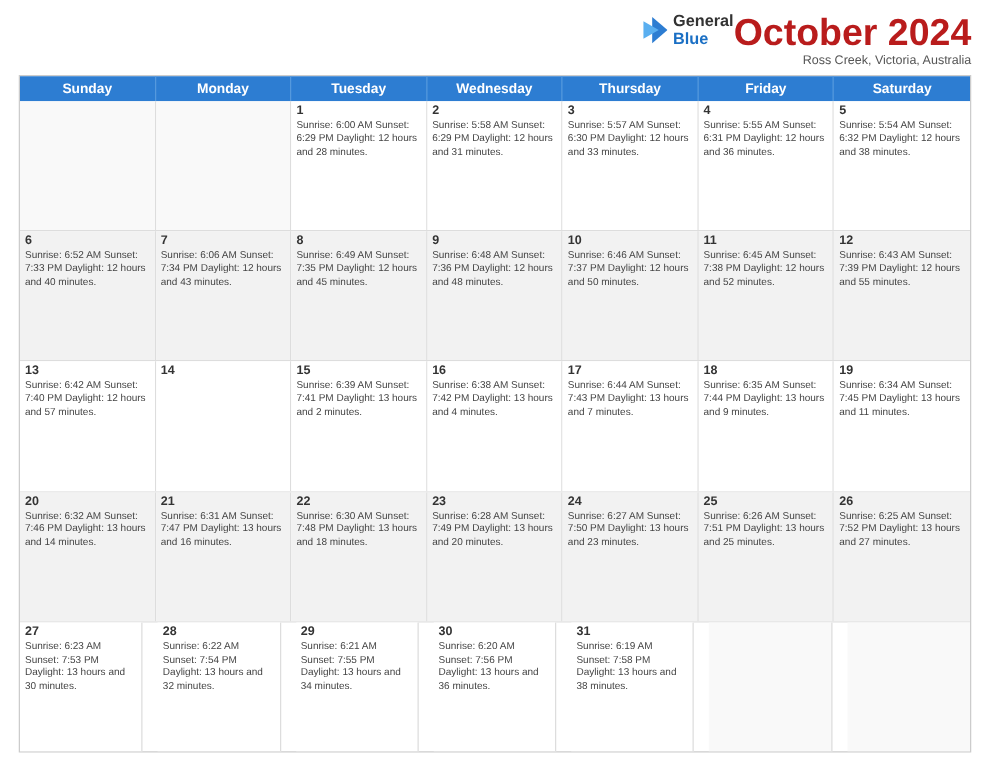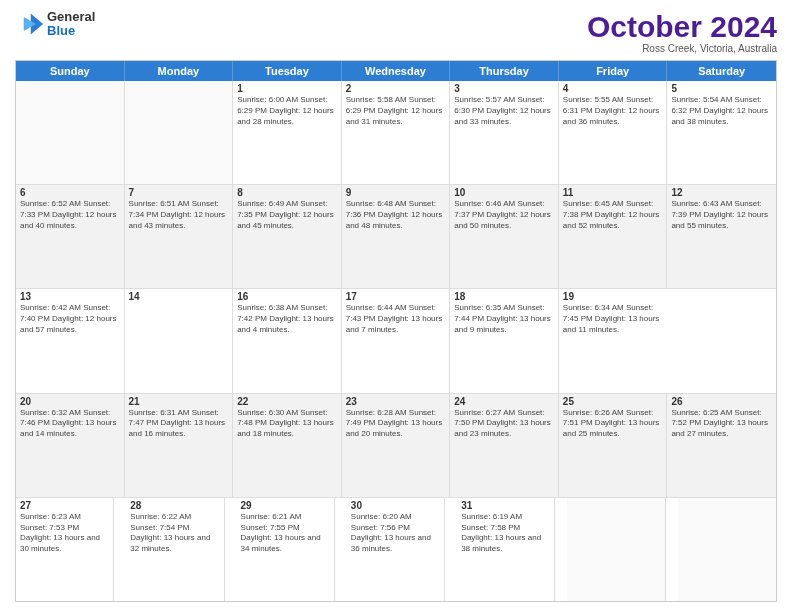--- a/index.html
+++ b/index.html
@@ -12,21 +12,21 @@
     }
     .page {
       width: 792px;
       height: 612px;
       padding: 10px 15px;
       display: flex;
       flex-direction: column;
     }
     .header {
       display: flex;
-      justify-content: space-between;
+      justify-content: flex-end;
       align-items: flex-start;
       margin-bottom: 6px;
     }
     .logo {
       display: flex;
       align-items: center;
       gap: 4px;
     }
     .logo-text {
       display: flex;
@@ -46,21 +46,21 @@
     .logo-icon {
       width: 28px;
       height: 28px;
     }
     .title-block {
       text-align: right;
     }
     .title-month {
       font-size: 30px;
       font-weight: bold;
-      color: #4c1d95;
+      color: #b91c1c;
       line-height: 1.1;
     }
     .title-location {
       font-size: 10px;
       color: #555;
     }
     .calendar {
       flex: 1;
       display: flex;
       flex-direction: column;
@@ -186,21 +186,21 @@
         </div>
         <div class="cal-row">
           <div class="cal-cell shade">
             <span class="day-num">6</span>
             <div class="cell-text">Sunrise: 6:52 AM
 Sunset: 7:33 PM
 Daylight: 12 hours and 40 minutes.</div>
           </div>
           <div class="cal-cell shade">
             <span class="day-num">7</span>
-            <div class="cell-text">Sunrise: 6:51 AM
+            <div class="cell-text">Sunrise: 6:06 AM
 Sunset: 7:34 PM
 Daylight: 12 hours and 43 minutes.</div>
           </div>
           <div class="cal-cell shade">
             <span class="day-num">8</span>
             <div class="cell-text">Sunrise: 6:49 AM
 Sunset: 7:35 PM
 Daylight: 12 hours and 45 minutes.</div>
           </div>
           <div class="cal-cell shade">
@@ -230,20 +230,26 @@
         </div>
         <div class="cal-row">
           <div class="cal-cell">
             <span class="day-num">13</span>
             <div class="cell-text">Sunrise: 6:42 AM
 Sunset: 7:40 PM
 Daylight: 12 hours and 57 minutes.</div>
           </div>
           <div class="cal-cell">
             <span class="day-num">14</span>
+          </div>
+          <div class="cal-cell">
+            <span class="day-num">15</span>
+            <div class="cell-text">Sunrise: 6:39 AM
+Sunset: 7:41 PM
+Daylight: 13 hours and 2 minutes.</div>
           </div>
           <div class="cal-cell">
             <span class="day-num">16</span>
             <div class="cell-text">Sunrise: 6:38 AM
 Sunset: 7:42 PM
 Daylight: 13 hours and 4 minutes.</div>
           </div>
           <div class="cal-cell">
             <span class="day-num">17</span>
             <div class="cell-text">Sunrise: 6:44 AM

